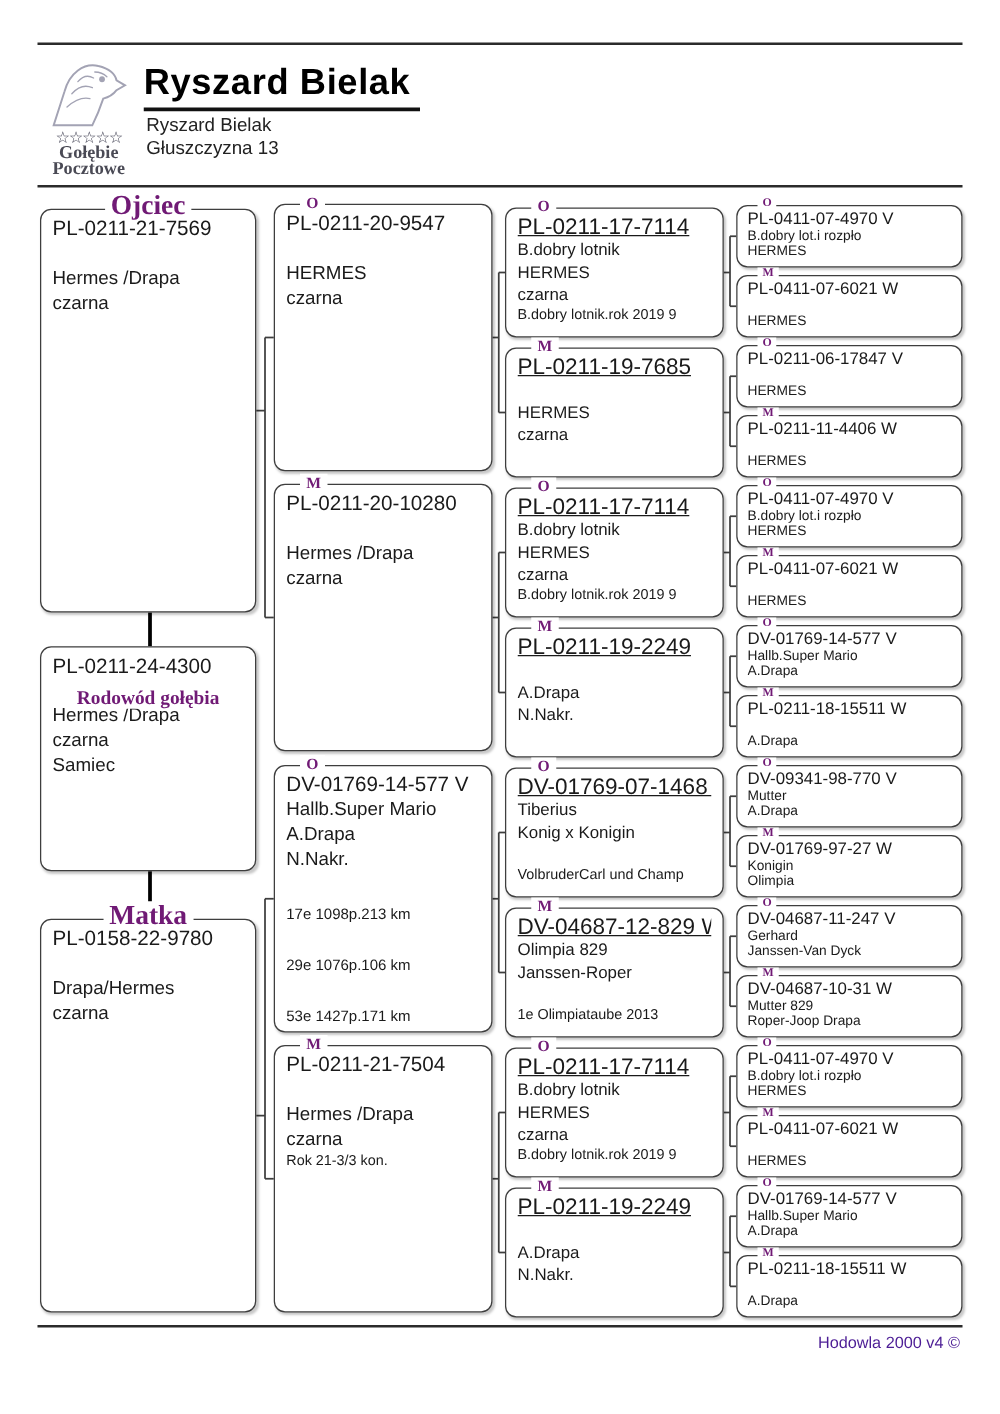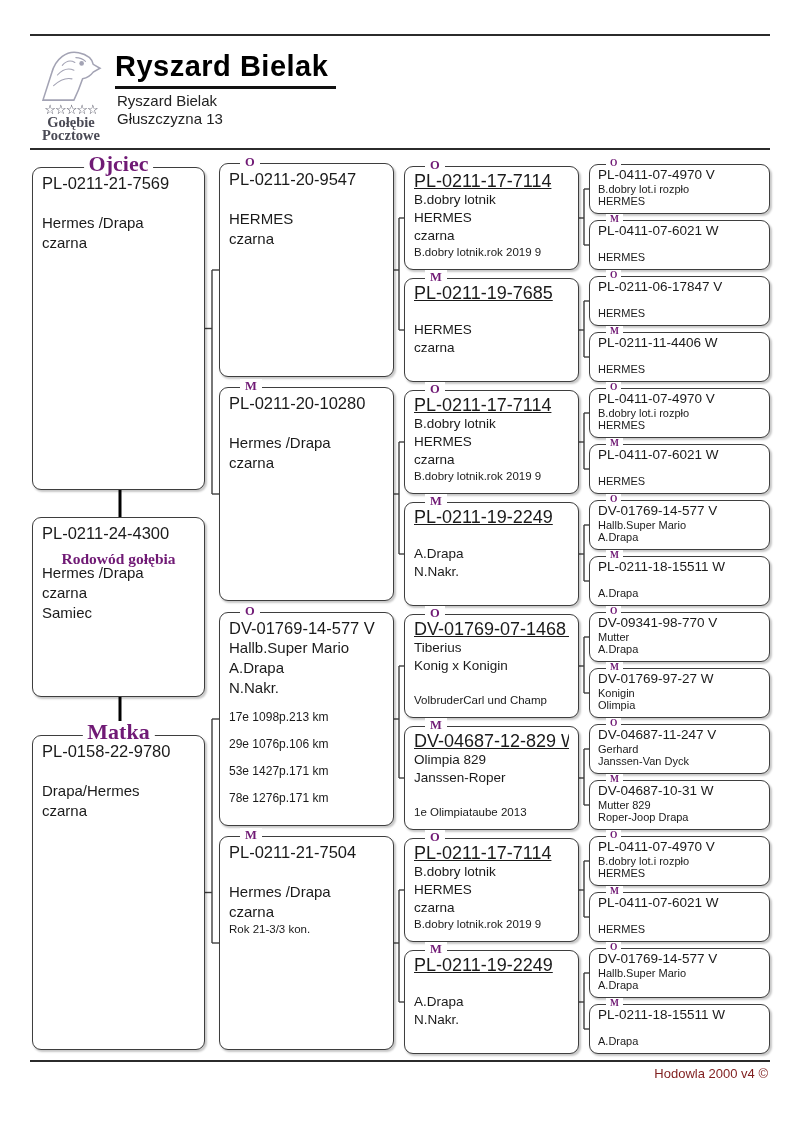--- a/index.html
+++ b/index.html
@@ -11,39 +11,39 @@
   .logo{position:absolute;left:34px;top:46px;width:74px;text-align:center;}
   .logo svg{display:block;margin:0 auto;}
   .stars{font-size:13px;color:#3d3d4f;letter-spacing:-1px;line-height:12px;white-space:nowrap;}
   .logoword{font-family:"Liberation Serif",serif;font-weight:bold;font-size:14.5px;
             color:#4a4a55;line-height:13px;}
   h1.title{position:absolute;left:115px;top:50px;margin:0;display:inline-block;
            font-size:29px;font-weight:bold;letter-spacing:.5px;color:#000;
            border-bottom:3px solid #111;padding:0 8px 3px 0;}
   .owner{position:absolute;left:117px;font-size:15px;color:#222;}
   
-  .footer{position:absolute;right:32px;top:1066px;font-size:13px;color:#7f1d1d;}
+  .footer{position:absolute;right:32px;top:1066px;font-size:13px;color:#4c1d95;}
   
   .box{position:absolute;box-sizing:border-box;background:#fff;border:1.5px solid #3e3e3e;
        border-radius:9px;padding:5px 9px;box-shadow:1.5px 2px 2px rgba(0,0,0,.22);}
   .sexlab{position:absolute;top:-9px;left:20px;background:#fff;padding:0 5px;
           font-family:"Liberation Serif",serif;font-weight:bold;font-size:12.5px;color:#701a75;line-height:14px;}
   .big .sexlab{left:50%;transform:translateX(-50%);font-size:22px;top:-15px;line-height:22px;white-space:nowrap;}
   .mid .sexlab{font-size:15.5px !important;top:-11px !important;line-height:16px !important;margin-top:44px;}
   .c4 .sexlab{left:16px;font-size:9.5px;top:-7px;line-height:10px;padding:0 4px;}
   .ln{white-space:nowrap;overflow:hidden;}
   .c1 .ln,.c2 .ln{font-size:15px;line-height:20px;}
   .c1 .ring,.c2 .ring{font-size:16.5px;}
   .c3 .ln{font-size:13.5px;line-height:18px;}
   .c3 .ring{font-size:18px;line-height:19px;text-decoration:underline;}
   .c4{padding:2px 8px;}
   .c4 .ln{font-size:11px;line-height:12.5px;}
   .c4 .ring{font-size:13.5px;line-height:15.5px;}
   .ln.s{font-size:11.5px !important;line-height:15px !important;}
-  .ln.sp{margin-top:12px;font-size:12px !important;}
+  .ln.sp{margin-top:26px;font-size:12px !important;}
   
   #connectors{position:absolute;left:0;top:0;pointer-events:none;}
   #connectors line{stroke:#3e3e3e;stroke-width:1.4;}
   #connectors line.stem{stroke:#000;stroke-width:3;}
 </style>
 </head>
 <body>
 
 <div class="page">
   <div class="rule" style="top:34px"></div>

